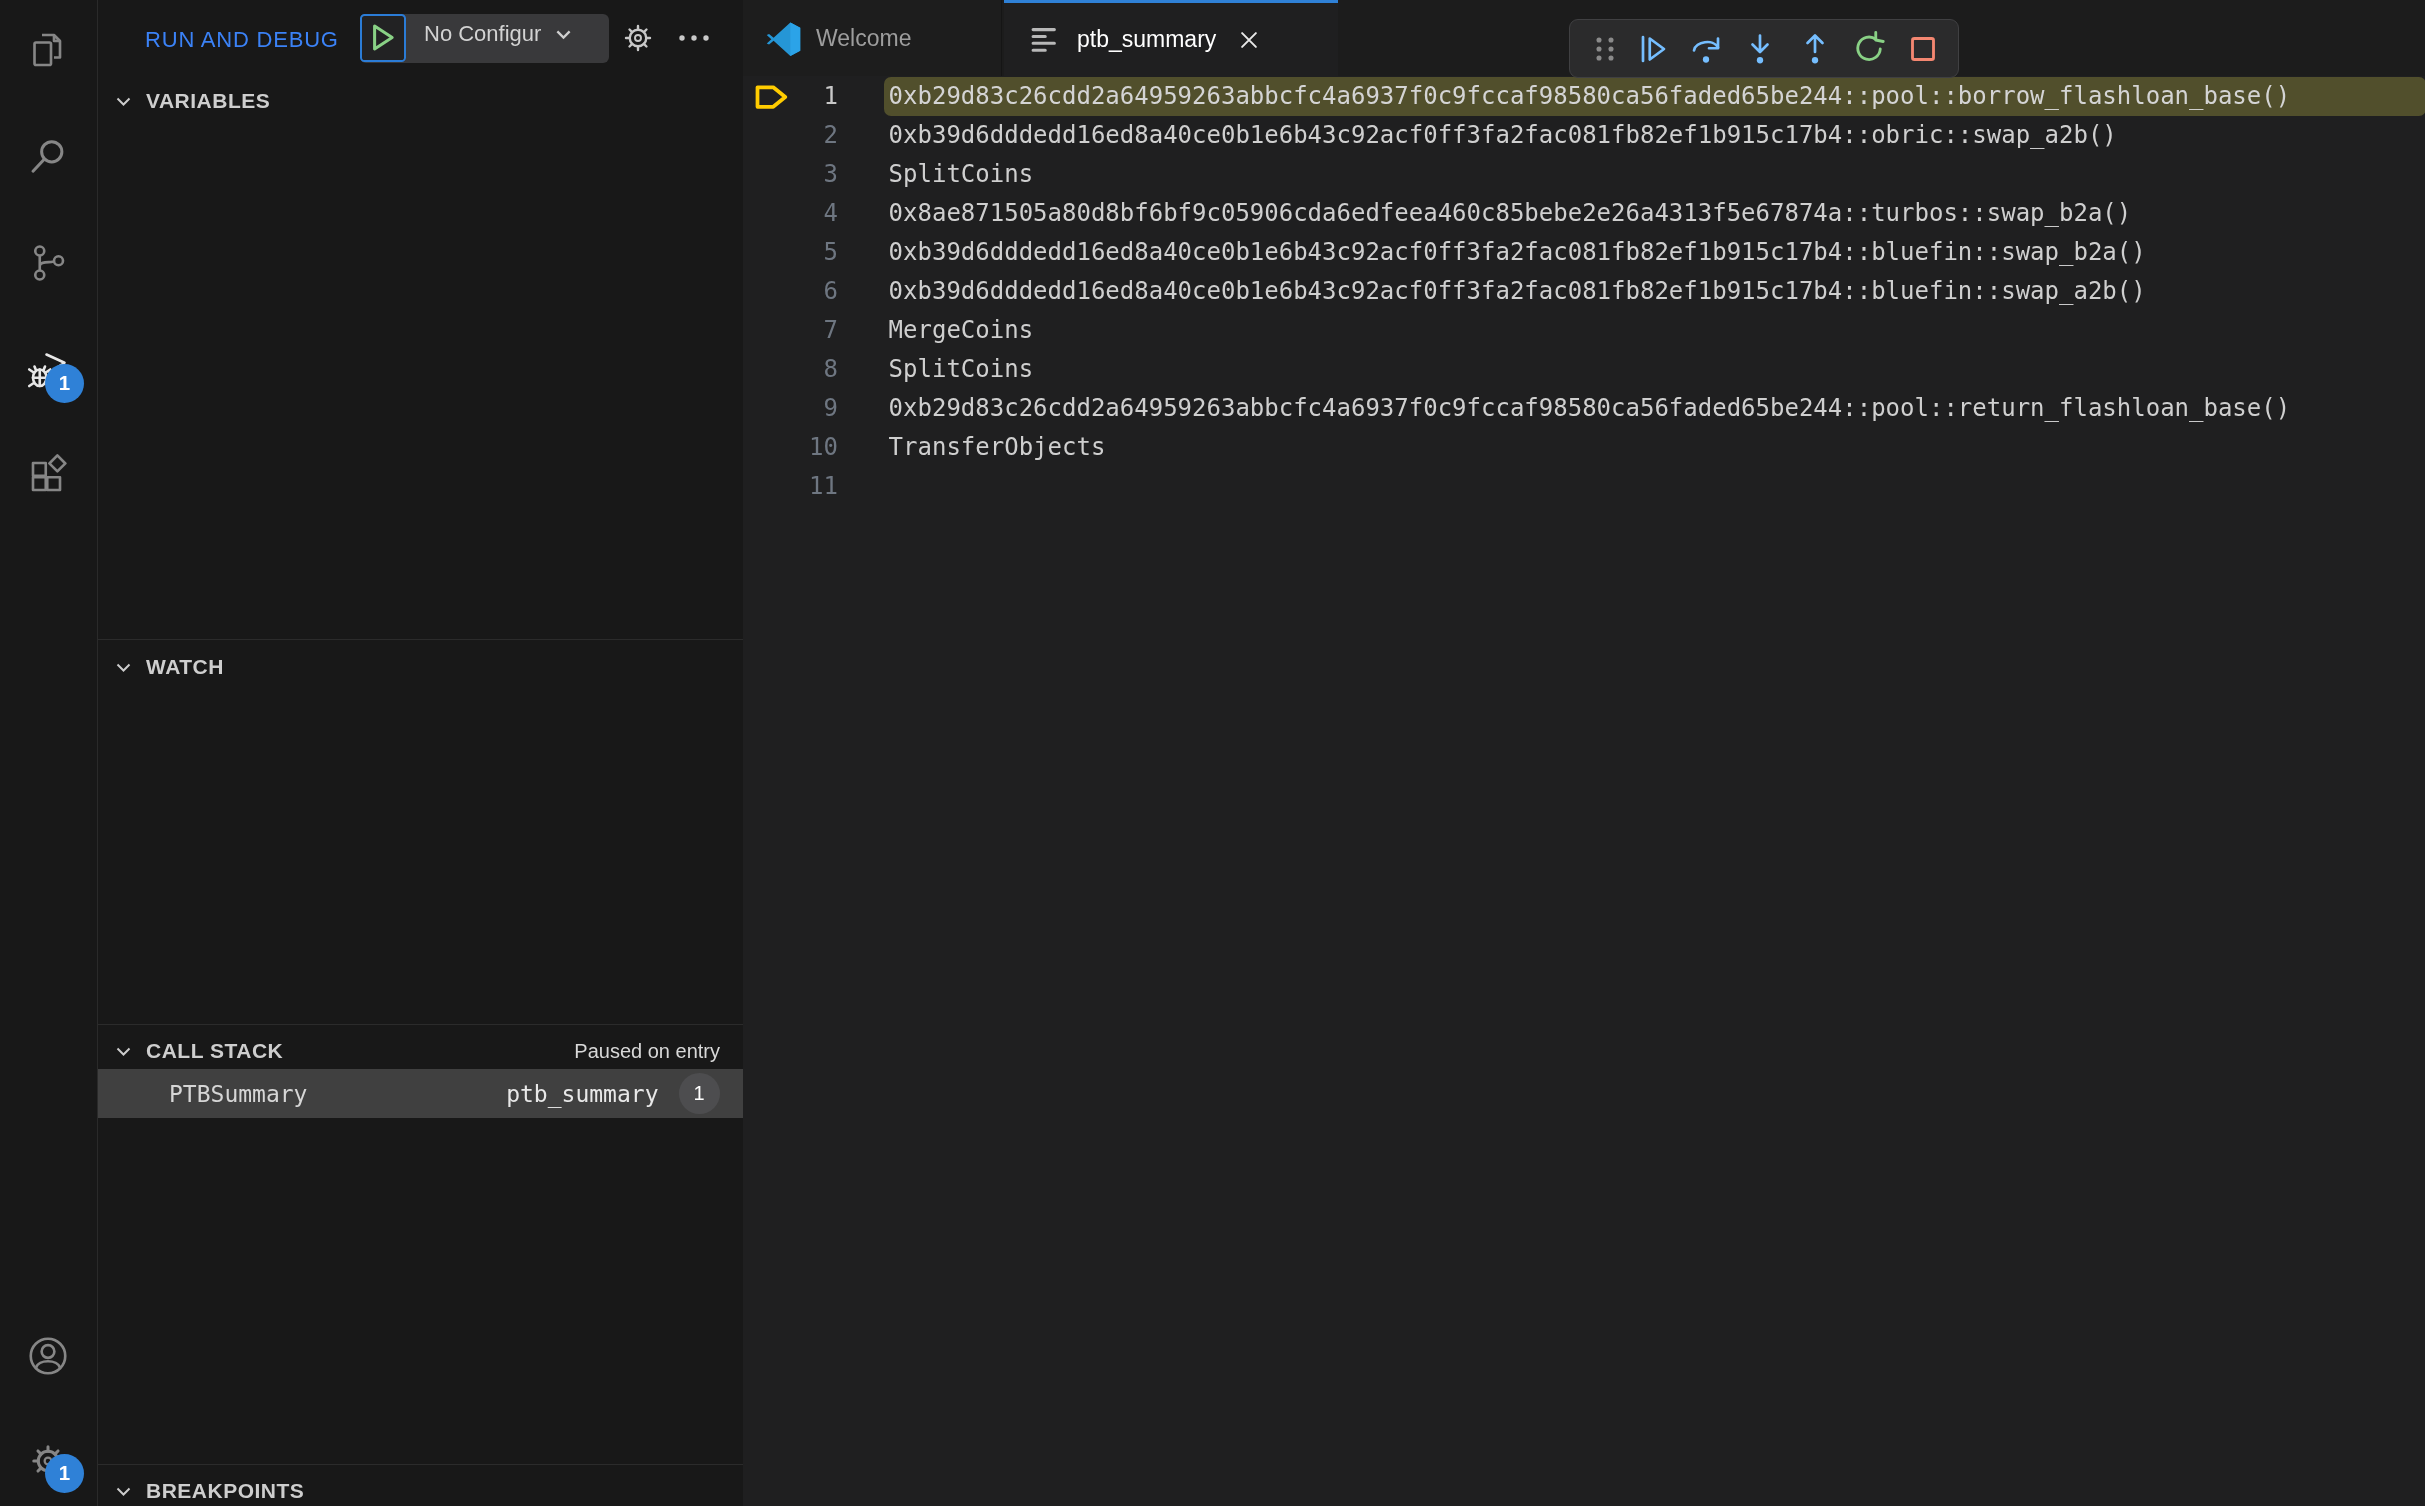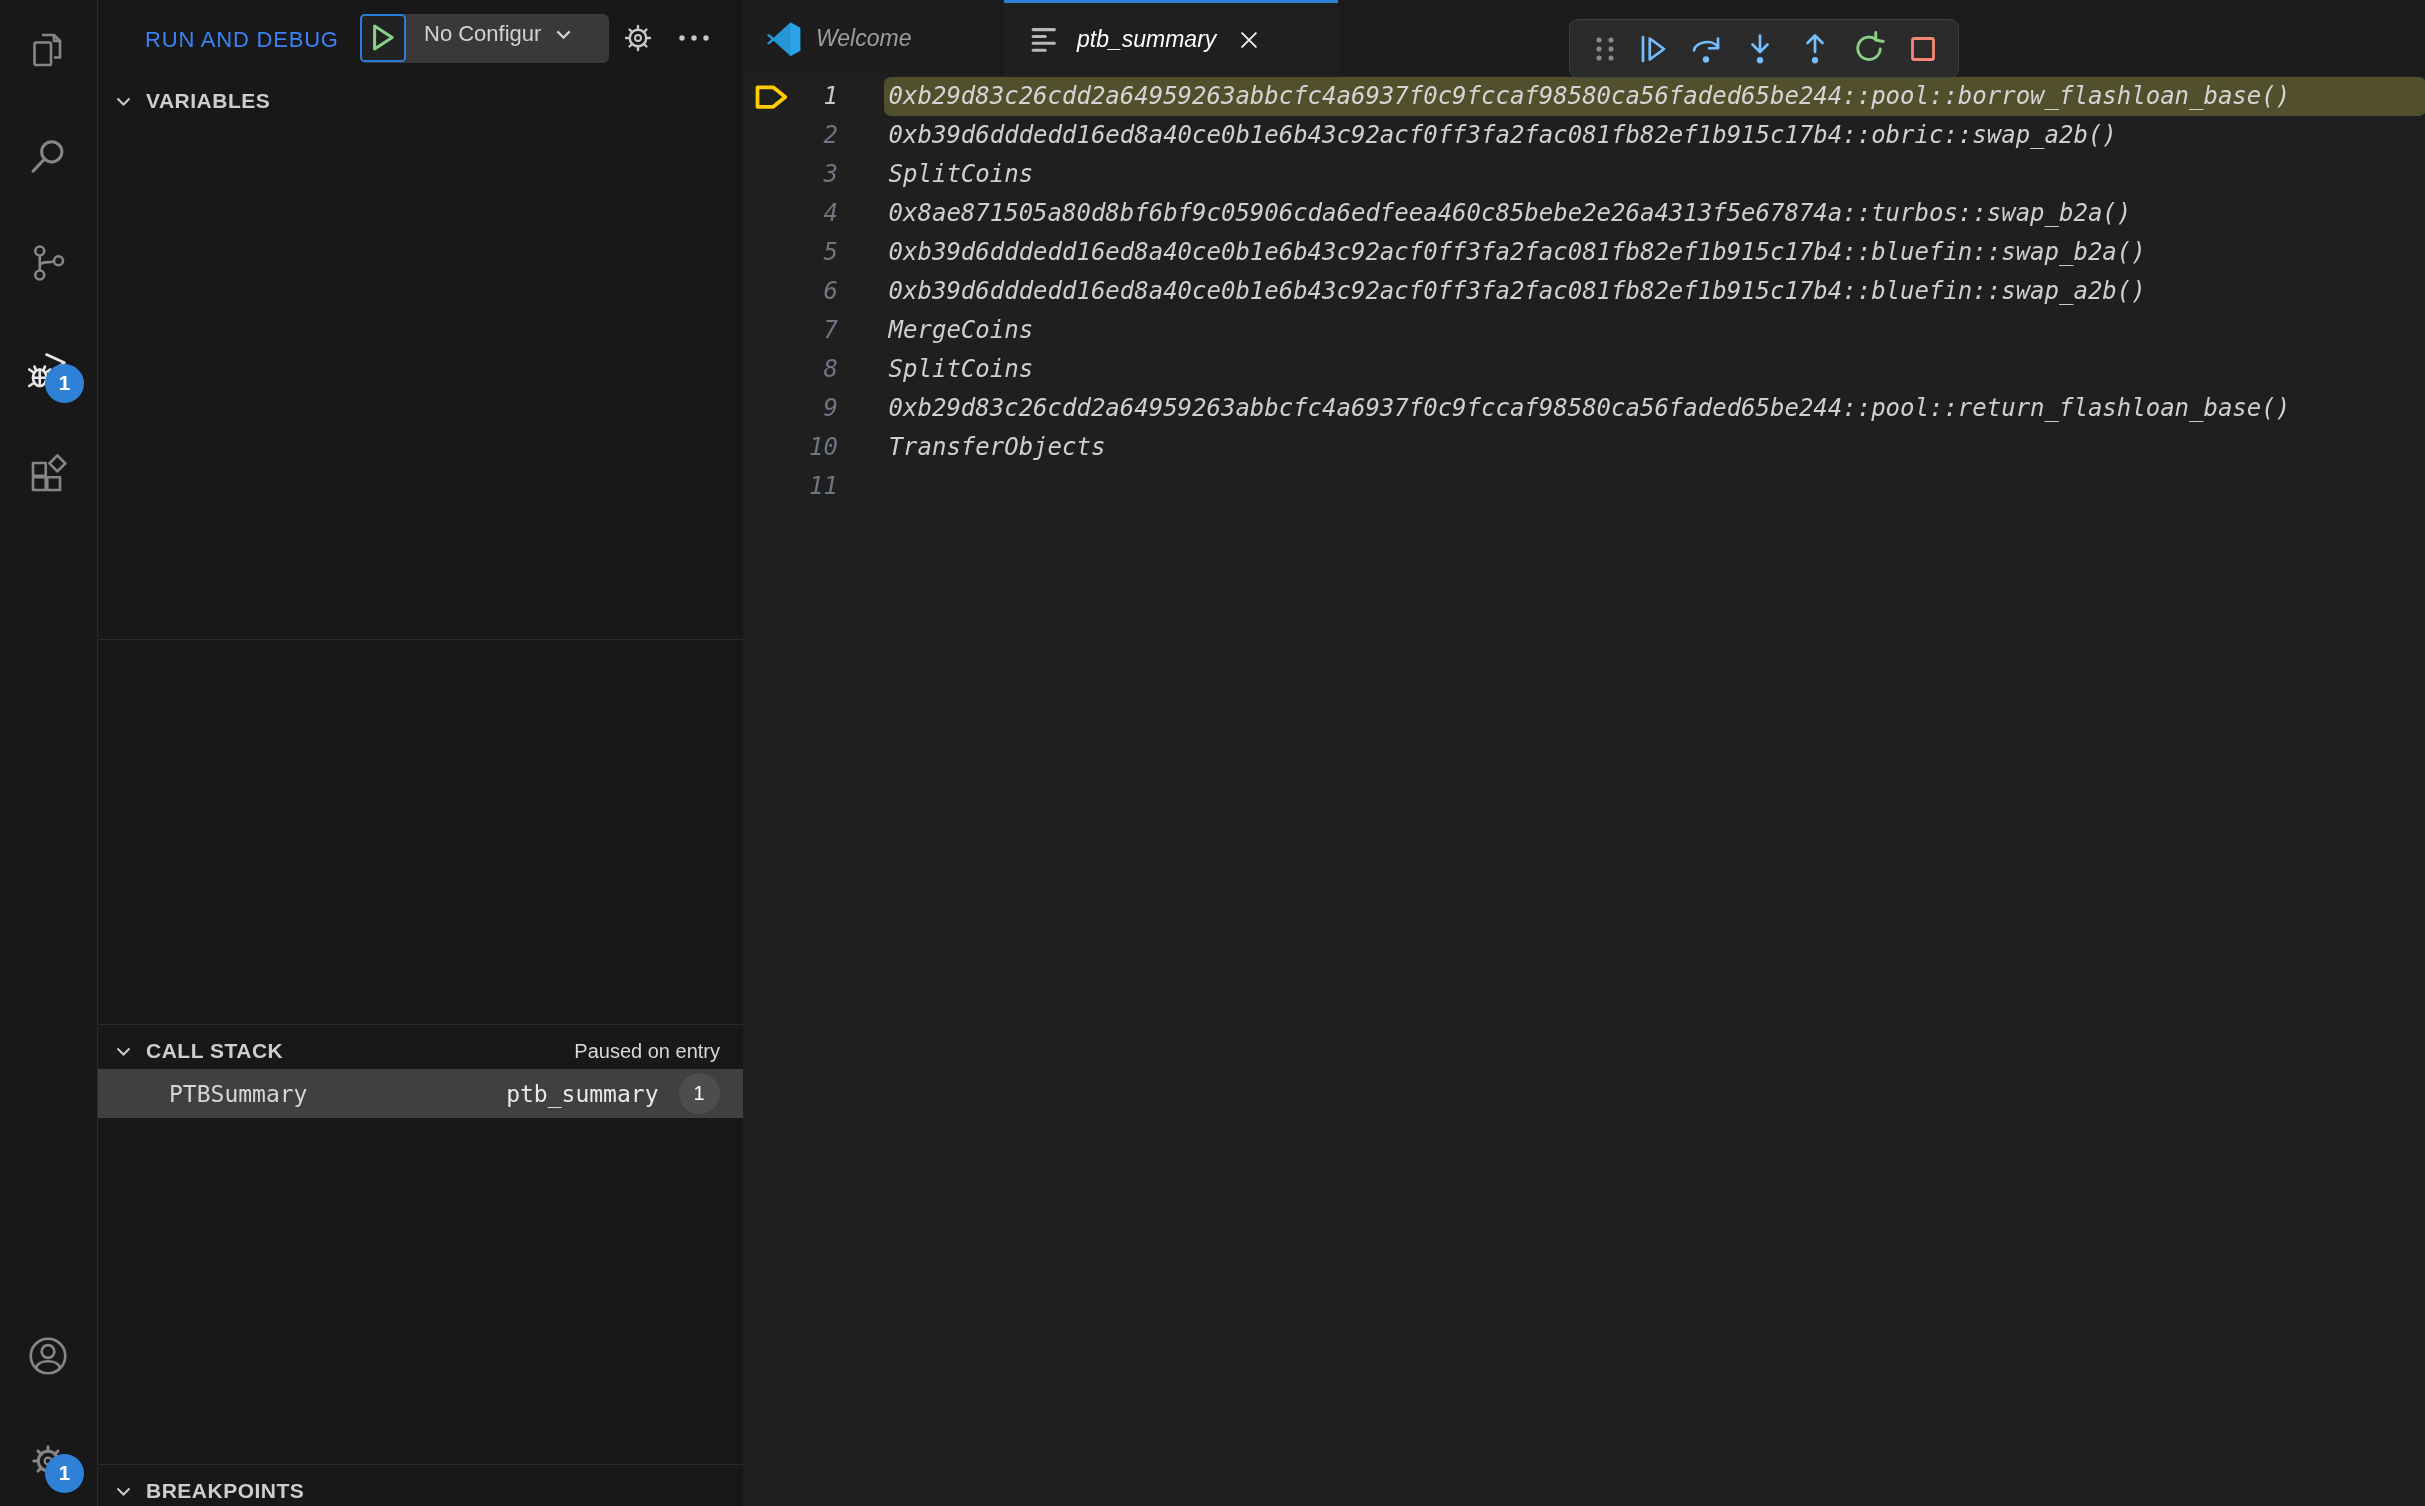--- a/index.html
+++ b/index.html
@@ -41,21 +41,21 @@
     display:flex;align-items:center;font-family:"DejaVu Sans Mono", monospace;
   }
   .cs-name{margin-left:71px;font-size:23px;color:#d6d6d6;white-space:nowrap;}
   .cs-file{margin-left:auto;font-size:23px;color:#e8e8e8;white-space:nowrap;}
   .cs-badge{
     margin-left:20px;margin-right:23.5px;width:41px;height:41px;border-radius:50%;flex:0 0 auto;
     background:#4d4d4f;color:#ffffff;font-size:20px;font-family:"Liberation Sans", sans-serif;
     display:flex;align-items:center;justify-content:center;
   }
   
-  .editor-pane{position:absolute;left:743px;top:0;right:0;bottom:0;background:#1f1f20;font-style:italic;}
+  .editor-pane{position:absolute;left:743px;top:0;right:0;bottom:0;background:#1f1f20;}
   .tab-bar{position:absolute;left:0;top:0;right:0;height:76px;background:#1c1c1c;}
   .tab{position:absolute;top:0;height:76px;display:flex;align-items:center;box-sizing:border-box;}
   .tab-welcome{left:0;width:259px;background:#1d1d1d;border-right:1.5px solid #151515;}
   .tab-welcome .tab-label{color:#9d9d9d;}
   .tab-active{left:261px;width:334px;background:#1f1f20;border-top:3px solid #2f81d7;}
   .tab-active .tab-label{color:#ffffff;}
   .tab-icon{margin-left:23px;width:35px;height:35px;flex:0 0 auto;}
   .tab-icon svg{width:35px;height:35px;display:block;}
   .tab-label{margin-left:15px;font-size:23px;white-space:nowrap;}
   .tab-close{margin-left:20px;width:26px;height:26px;flex:0 0 auto;}
@@ -170,20 +170,28 @@
   <div class="sec-header" style="top:80px;">
     <span class="sec-chevron">
       <svg viewBox="0 0 28 28" fill="none" stroke="#cccccc" stroke-width="2.6">
           <path d="M6 10 L14 18 L22 10"></path>
         </svg>
     </span>
     <span class="sec-label">VARIABLES</span>
   </div>
 
   <div class="sec-divider" style="top:639px;"></div>
+  <div class="sec-header" style="top:646px;">
+    <span class="sec-chevron">
+      <svg viewBox="0 0 28 28" fill="none" stroke="#cccccc" stroke-width="2.6">
+          <path d="M6 10 L14 18 L22 10"></path>
+        </svg>
+    </span>
+    <span class="sec-label">WATCH</span>
+  </div>
 
   <div class="sec-divider" style="top:1024px;"></div>
   <div class="sec-header" style="top:1030px;">
     <span class="sec-chevron">
       <svg viewBox="0 0 28 28" fill="none" stroke="#cccccc" stroke-width="2.6">
           <path d="M6 10 L14 18 L22 10"></path>
         </svg>
     </span>
     <span class="sec-label">CALL STACK</span>
     <span class="sec-status">Paused on entry</span>

